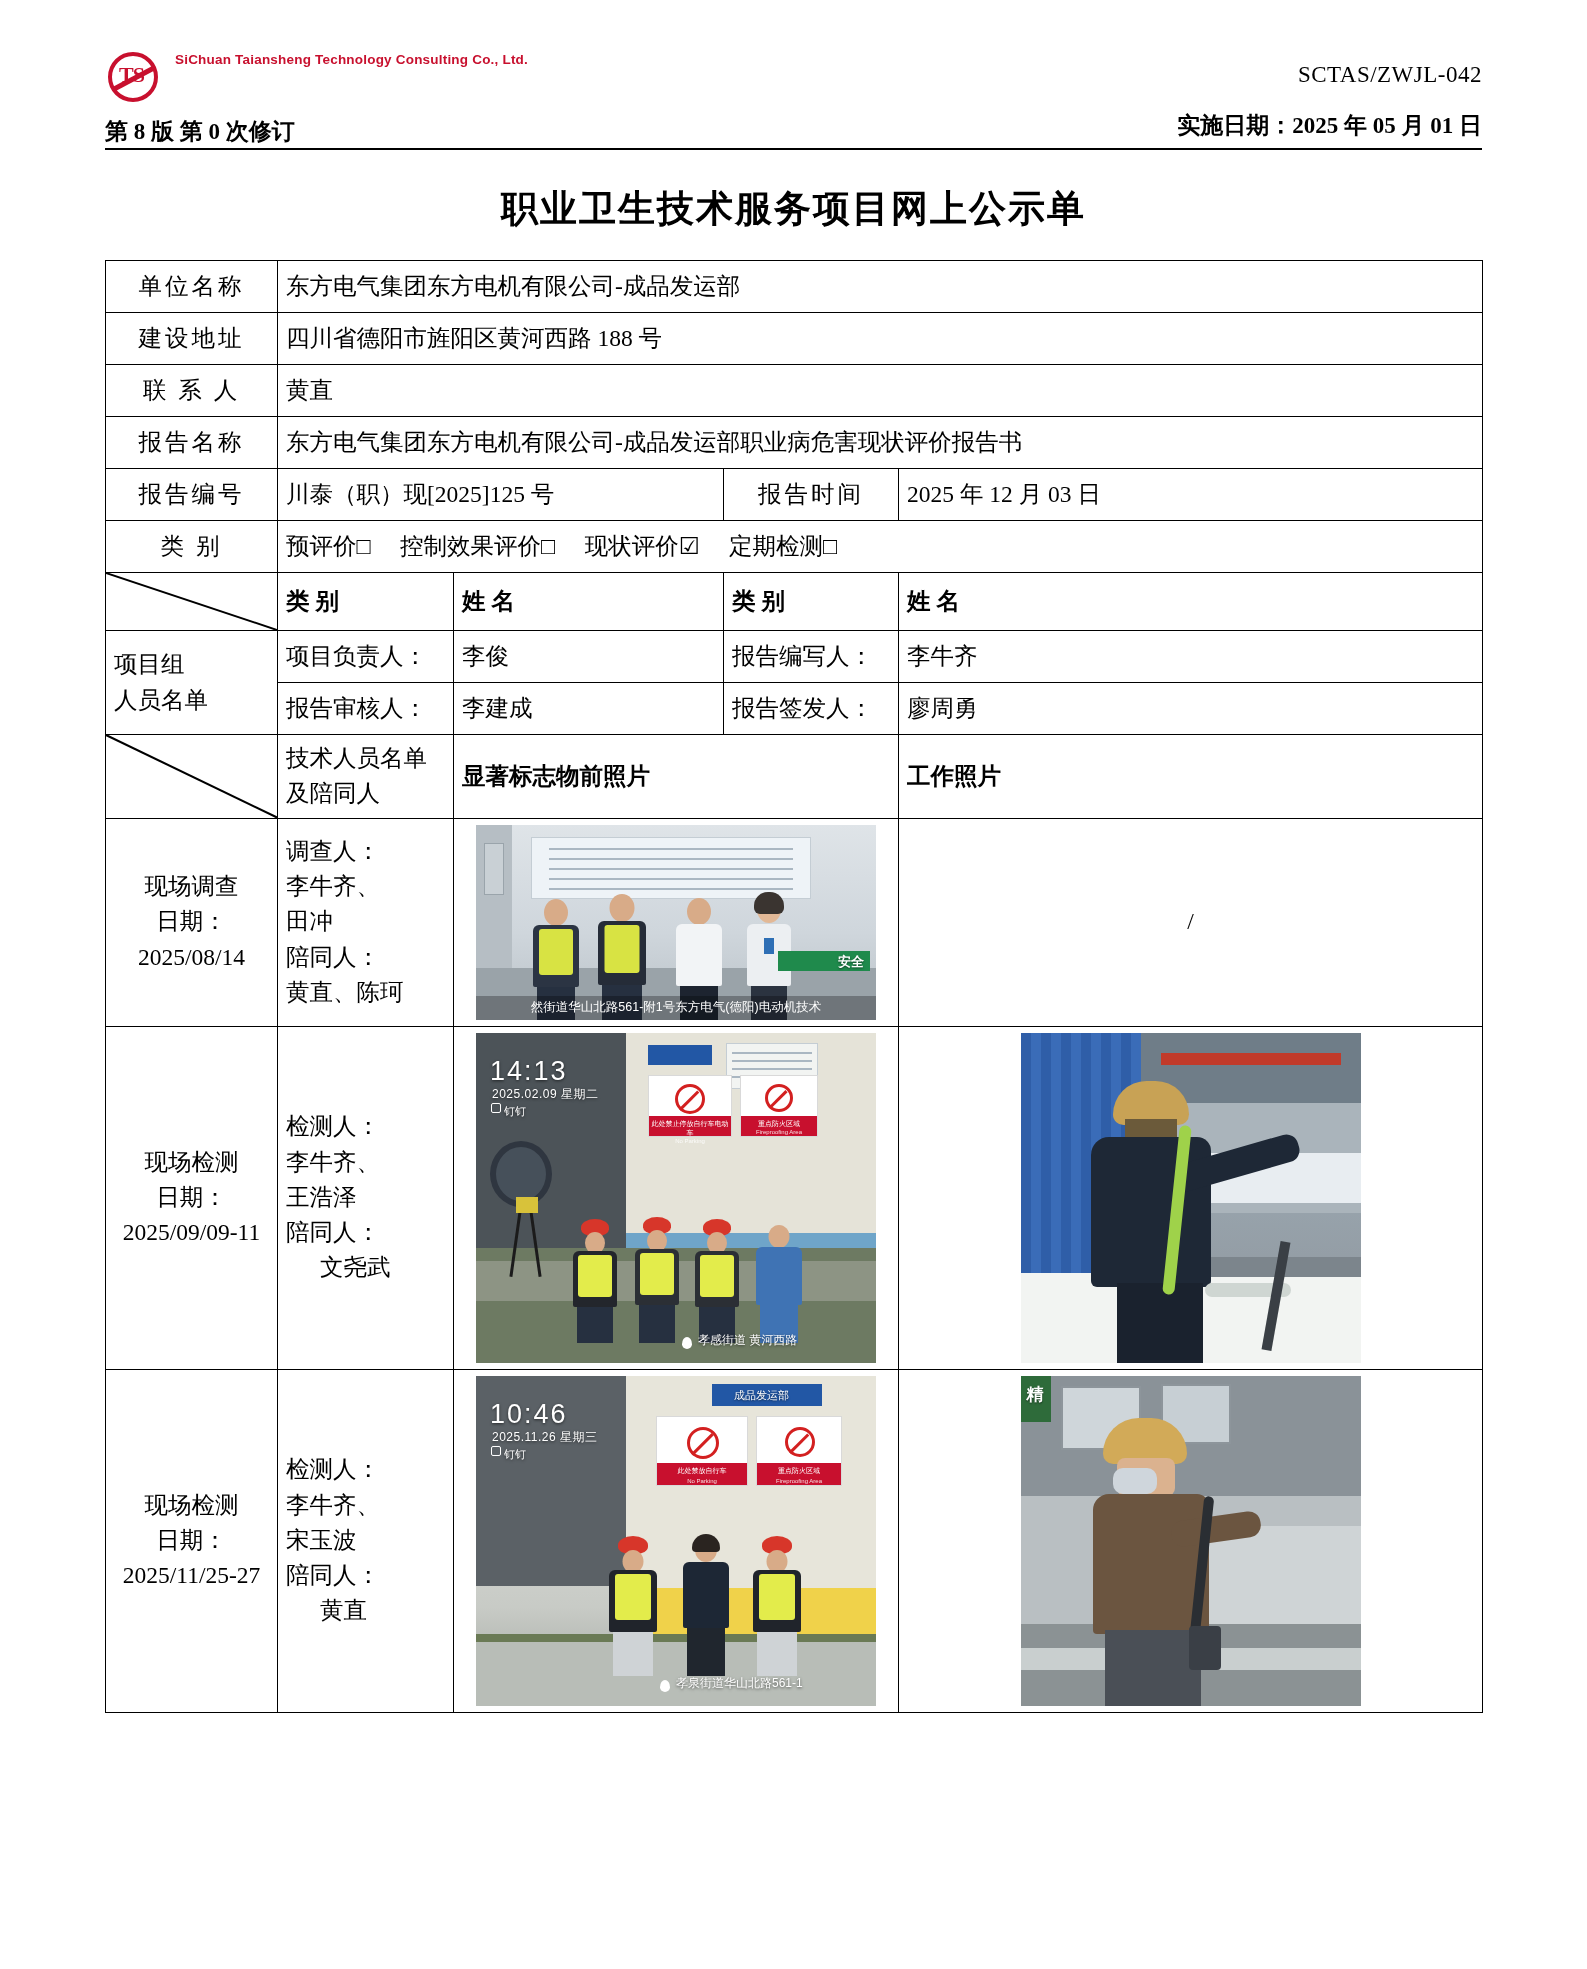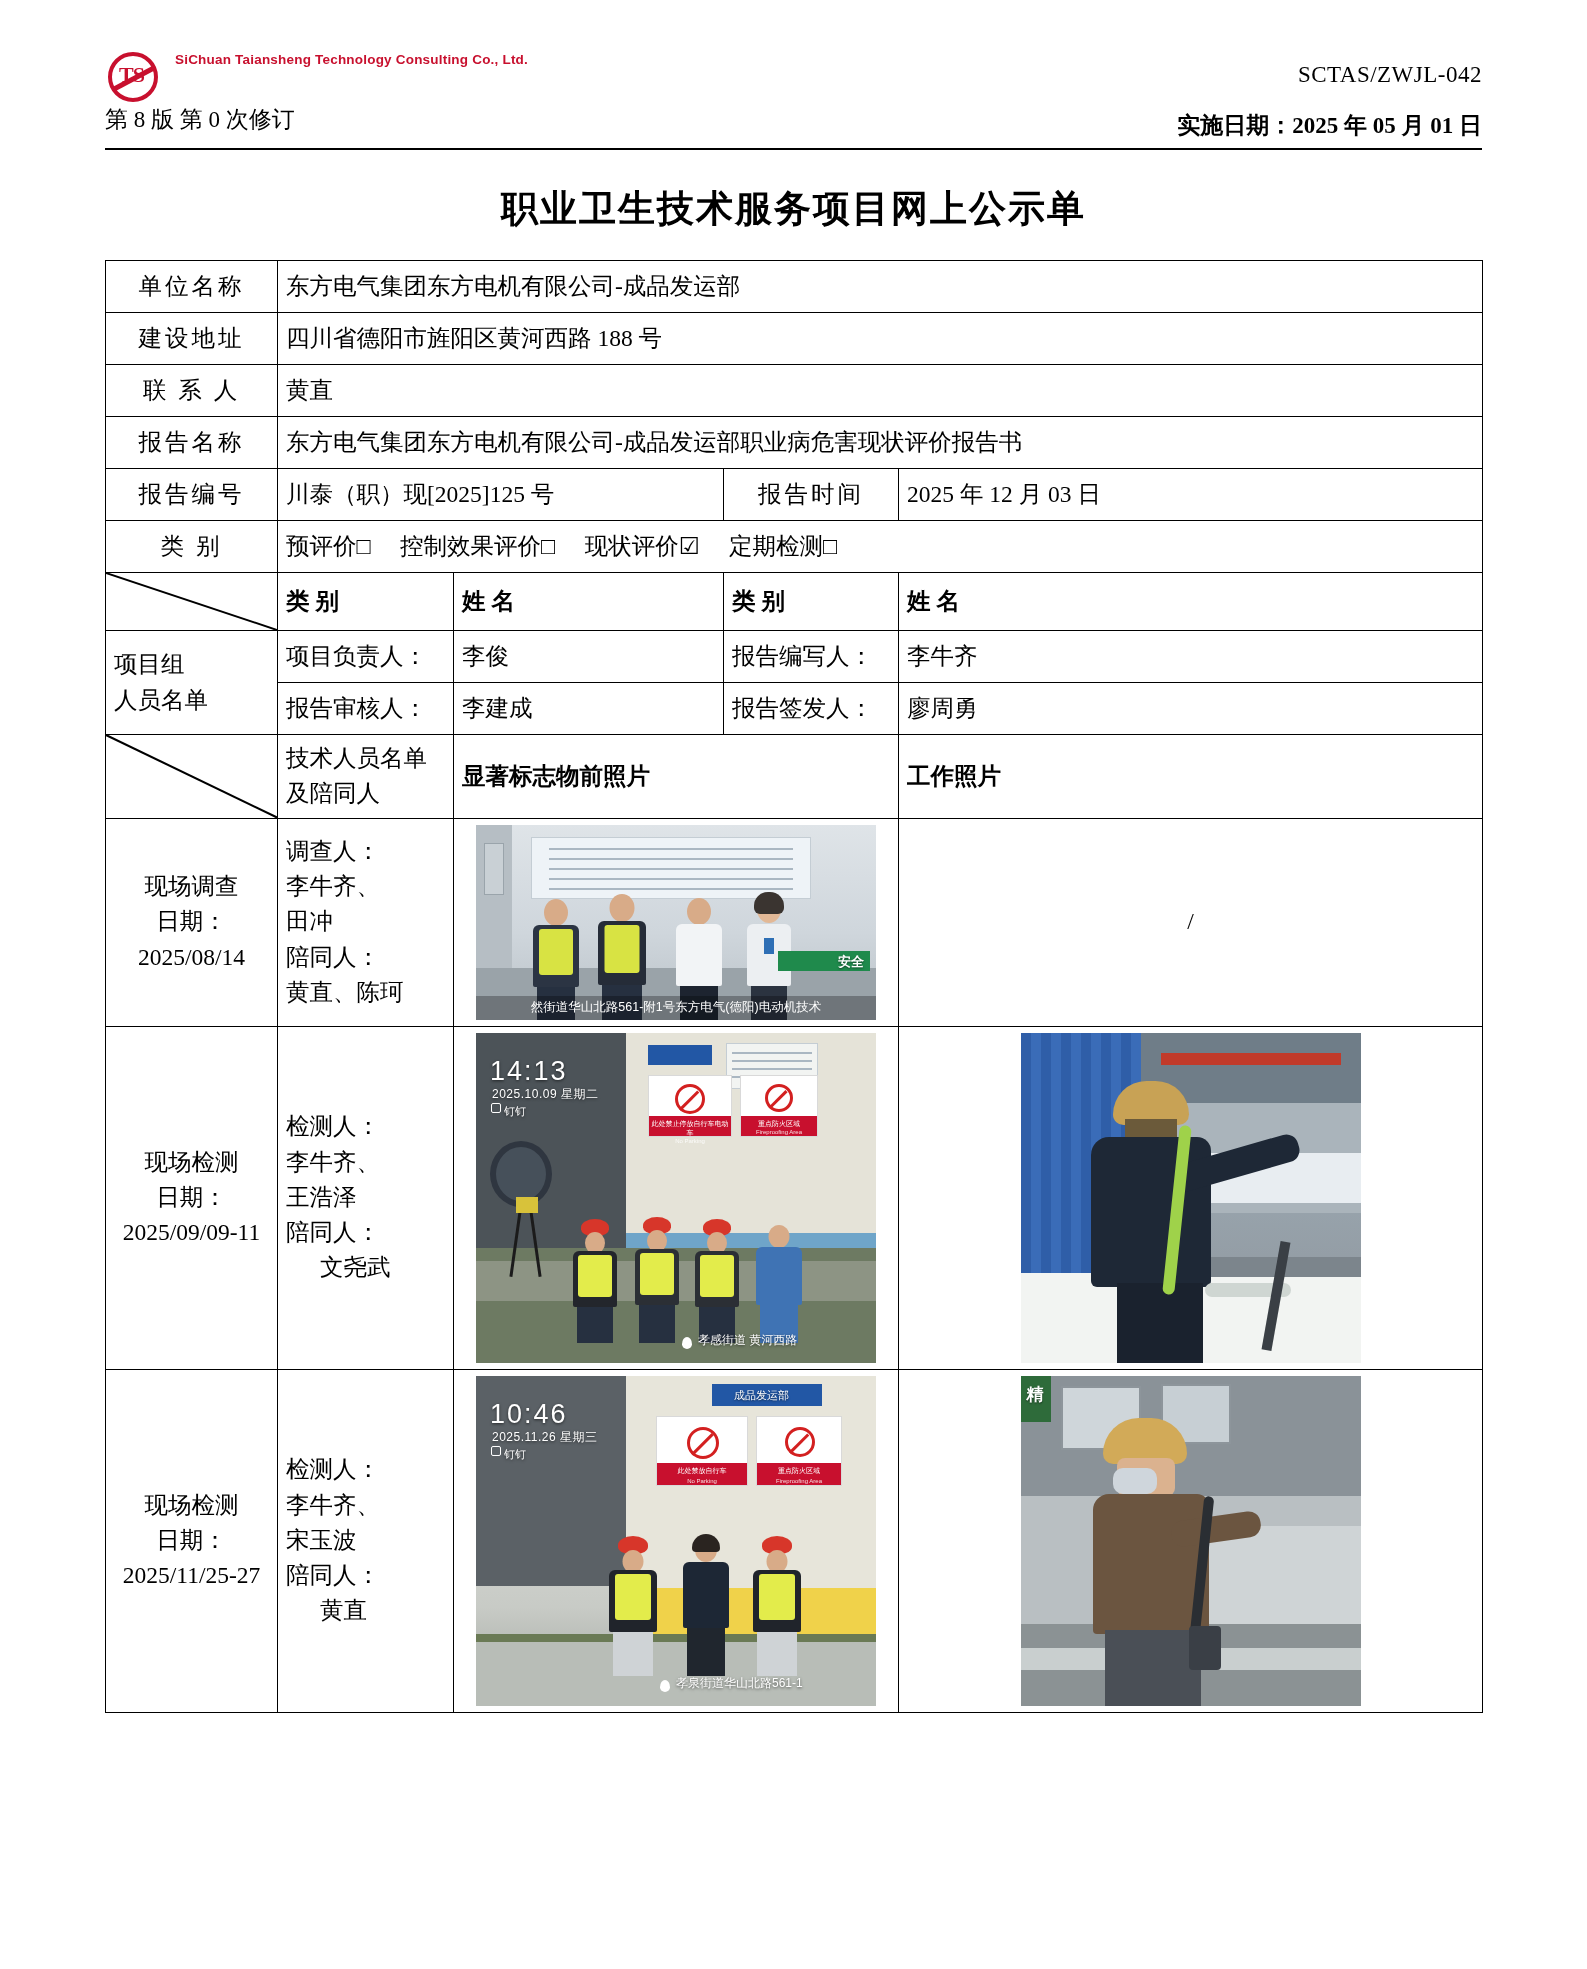--- a/index.html
+++ b/index.html
@@ -92,23 +92,23 @@
     position: absolute;
     right: 0;
     top: 22px;
     font-family: "Liberation Serif", serif;
     font-size: 23px;
     letter-spacing: 0.5px;
   }
   .version-line {
     position: absolute;
     left: 0;
-    top: 64px;
+    top: 76px;
     font-size: 23px;
-    font-weight: normal;
+    font-weight: bold;
   }
   .impl-date {
     position: absolute;
     right: 0;
     top: 70px;
     font-size: 23px;
     font-weight: bold;
   }
   .header-rule {
     position: absolute;
@@ -572,21 +572,21 @@
               <div style="position:absolute;left:50%;transform:translateX(-50%);top:36px;width:34px;height:42px;background:#e3ec4b;border-radius:3px;"></div>
               <div class="legs" style="top:88px;width:36px;height:36px;"></div>
             </div>
             <div class="person" style="left:276px;bottom:20px;width:54px;height:122px;">
               <div class="head" style="top:4px;width:21px;height:23px;"></div>
               <div class="body" style="top:26px;width:46px;height:58px;background:#3f73b4;"></div>
               <div class="legs" style="top:84px;width:38px;height:38px;background:#3f73b4;"></div>
             </div>
 
             <div class="ph-time" style="position:absolute;left:14px;top:18px;">14:13</div>
-            <div class="ph-date" style="position:absolute;left:16px;top:52px;">2025.10.09 星期二</div>
+            <div class="ph-date" style="position:absolute;left:16px;top:52px;">2025.02.09 星期二</div>
             <div class="ph-dingtalk" style="position:absolute;left:28px;top:70px;">钉钉</div>
             <div style="position:absolute;left:15px;top:70px;width:10px;height:10px;border:1.5px solid #fff;border-radius:2px;"></div>
             <div class="ph-dingtalk" style="position:absolute;left:222px;bottom:14px;font-size:12px;">孝感街道 黄河西路</div>
             <div style="position:absolute;left:206px;bottom:14px;width:10px;height:12px;background:#fff;border-radius:50% 50% 50% 50%/60% 60% 40% 40%;"></div>
           </div>
         </td>
 
         <td class="photo-cell">
           <div class="photo" style="width:340px;height:330px;background:linear-gradient(#b9c4cc 0%,#9aa7b0 40%,#8d939a 100%);">
             <div style="position:absolute;left:0;top:0;width:120px;height:250px;background:#2f5ea8;"></div>

